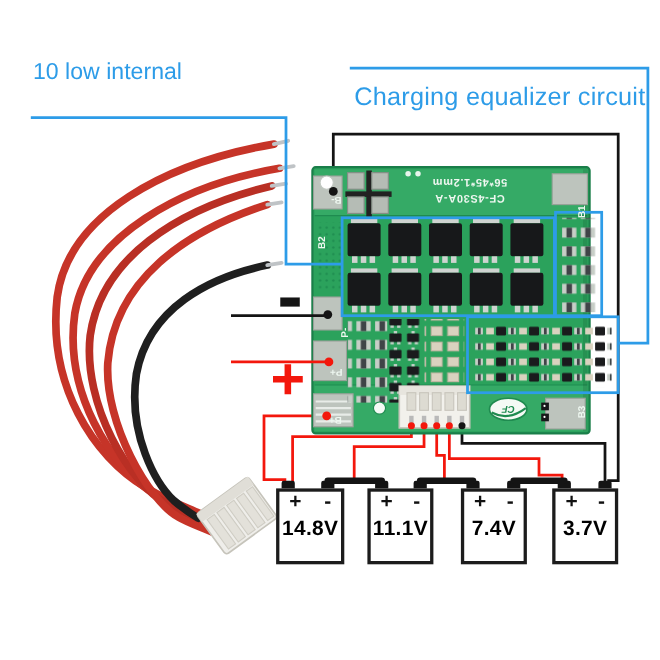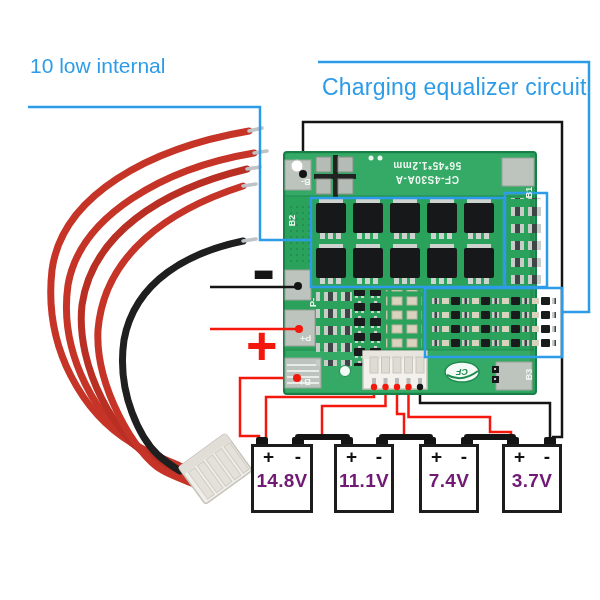--- a/index.html
+++ b/index.html
@@ -6,21 +6,21 @@
   .stage{position:relative;width:600px;height:600px;background:#ffffff;overflow:hidden;
          font-family:"Liberation Sans",sans-serif;}
   .stage svg{position:absolute;left:0;top:0;}
   .note{position:absolute;color:#2d9ce8;}
   .note-top{left:322px;top:27px;font-size:23px;letter-spacing:.2px;white-space:nowrap;margin-top:47px;}
   .note-left{left:30px;top:54px;font-size:21px;line-height:1.16;white-space:nowrap;}
   .pack-minus{position:absolute;left:252px;top:234px;font-size:70px;font-weight:bold;color:#151515;line-height:1;}
   .pack-plus{position:absolute;left:246px;top:318px;font-size:54px;font-weight:bold;color:#f3170c;line-height:1;}
   .battery{position:absolute;top:444px;height:69px;background:#fff;border:3px solid #1c1c1c;box-sizing:border-box;}
   .bat-terms{display:flex;justify-content:space-between;padding:0 9px;font-size:19px;font-weight:bold;color:#111;line-height:1.05;}
-  .bat-volt{text-align:center;font-size:19px;font-weight:bold;color:#701a75;margin-top:3px;letter-spacing:.3px;}
+  .bat-volt{text-align:center;font-size:19px;font-weight:bold;color:#000000;margin-top:3px;letter-spacing:.3px;}
   .silk{position:absolute;color:#eef7f0;font-weight:bold;font-size:9px;line-height:1;white-space:nowrap;}
   .silk-model{left:352px;top:159px;width:150px;text-align:center;font-size:10px;line-height:1.35;
               letter-spacing:.6px;transform:rotate(180deg);}
   .rot180{transform:rotate(180deg);}
   .rot90ccw{transform:rotate(-90deg);}
 </style>
 </head>
 <body>
 
 <div class="stage">

